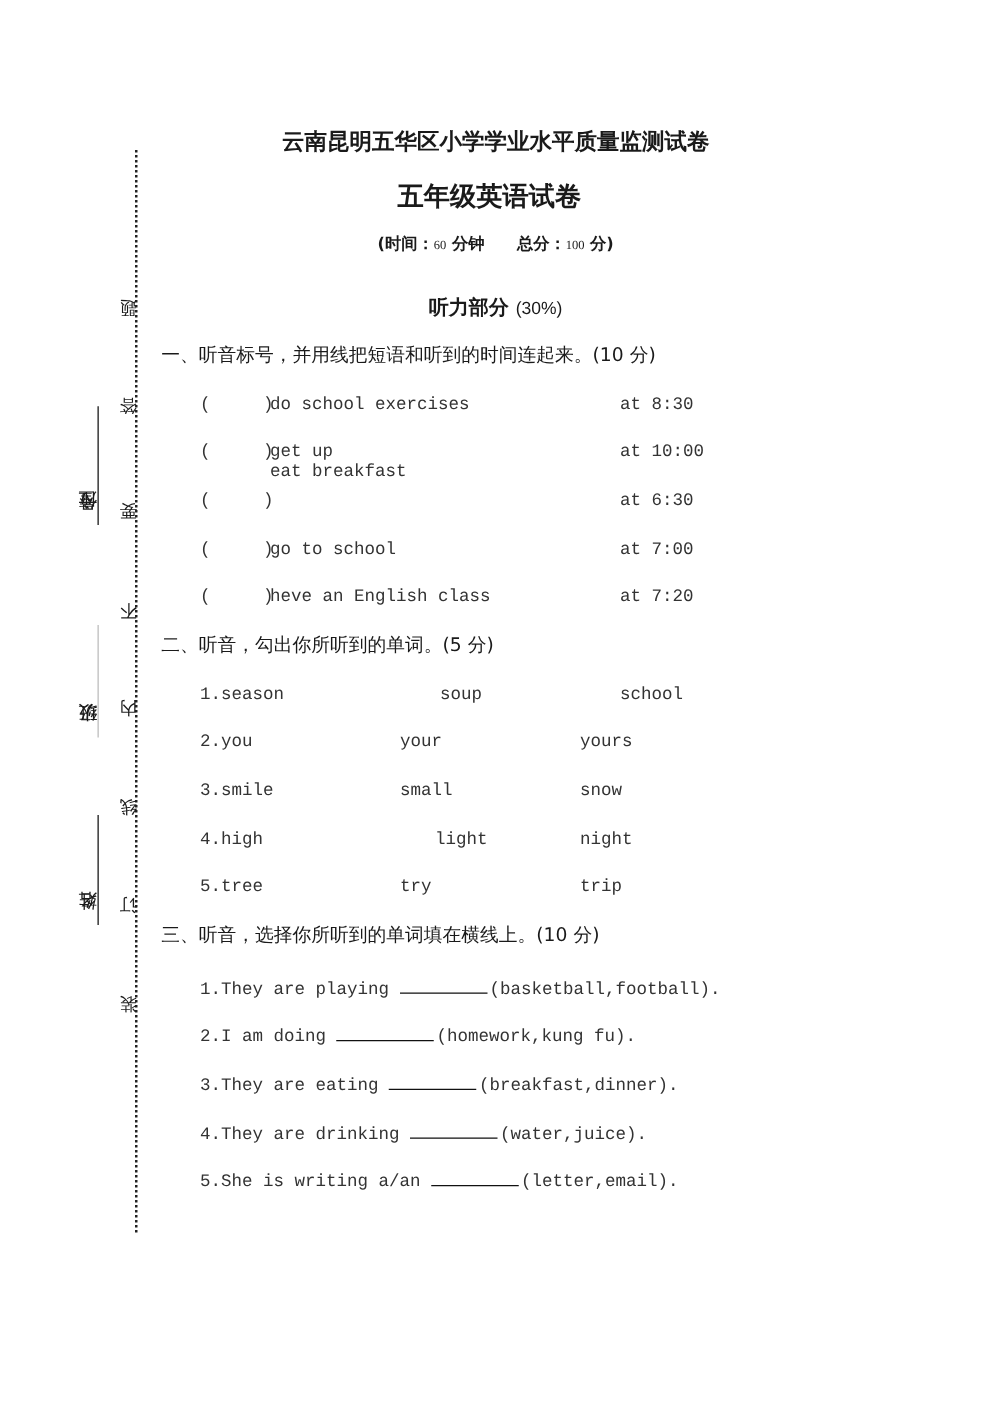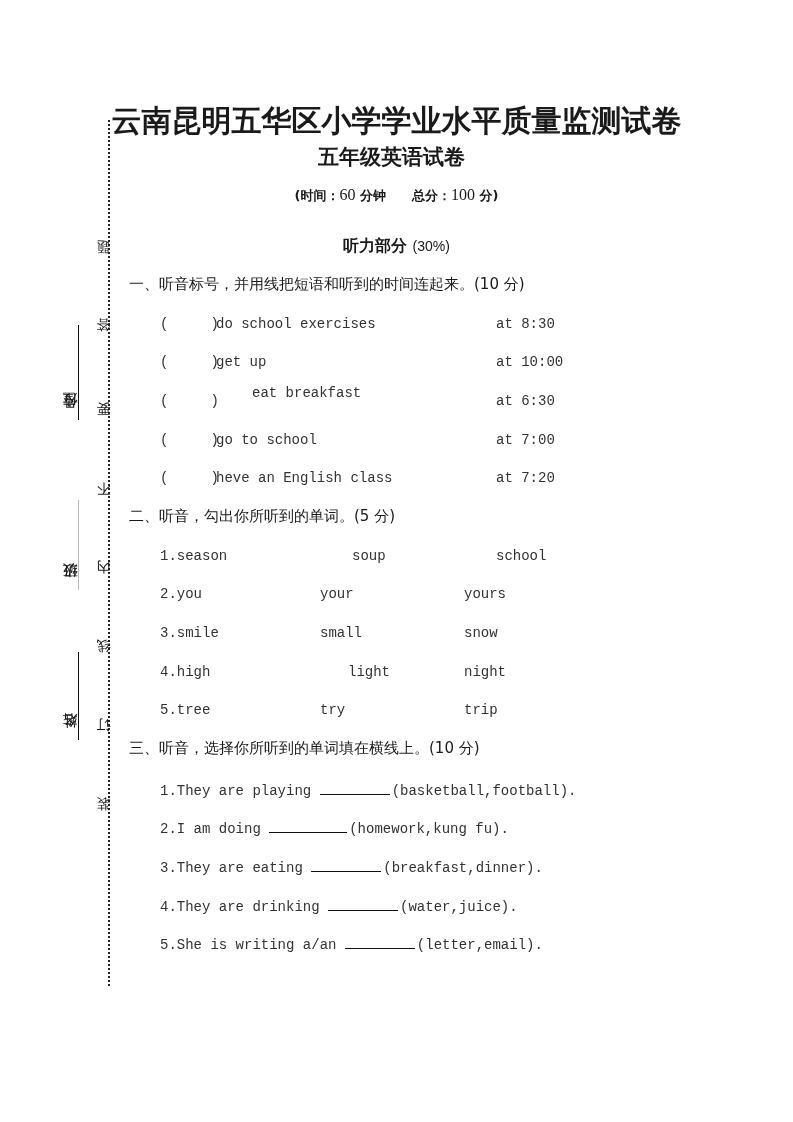--- a/index.html
+++ b/index.html
@@ -14,37 +14,37 @@
       overflow: hidden;
       color: #1a1a1a;
       font-family: "DejaVu Sans", "Liberation Sans", sans-serif;
     }
     .abs { position: absolute; }
 
     
     .title-main {
       left: 0; width: 793px; top: 101px;
       text-align: center;
-      font-size: 30px;
+      font-size: 18px;
       font-weight: bold;
       letter-spacing: 0px;
     }
     .title-sub {
       left: 0; width: 783px; top: 143px;
       text-align: center;
       font-size: 21px;
       font-weight: bold;
     }
     .title-meta {
       left: 0; width: 793px; top: 186px;
       text-align: center;
       font-size: 13px;
       font-weight: bold;
     }
-    .title-meta .num { font-family: "Liberation Serif", serif; font-weight: normal; font-size: 16px; }
+    .title-meta .num { font-family: "Liberation Serif", serif; font-weight: normal; font-size: 10px; }
     .title-meta .gap { display: inline-block; width: 26px; }
 
     .part-title {
       left: 0; width: 793px; top: 236px;
       text-align: center;
       font-size: 16px;
       font-weight: bold;
     }
     .part-title .pct { font-family: "Liberation Sans", sans-serif; font-weight: normal; font-size: 14px; }
 
@@ -136,21 +136,21 @@
 
 <div class="abs mono" style="left:160px; top:316px;">(     )</div>
 <div class="abs mono" style="left:216px; top:316px;">do school exercises</div>
 <div class="abs mono" style="left:496px; top:316px;">at 8:30</div>
 
 <div class="abs mono" style="left:160px; top:354px;">(     )</div>
 <div class="abs mono" style="left:216px; top:354px;">get up</div>
 <div class="abs mono" style="left:496px; top:354px;">at 10:00</div>
 
 <div class="abs mono" style="left:160px; top:393px;">(     )</div>
-<div class="abs mono" style="left:216px; top:385px;margin-left:36px;">eat breakfast</div>
+<div class="abs mono" style="left:216px; top:370px;">eat breakfast</div>
 <div class="abs mono" style="left:496px; top:393px;text-align:center;">at 6:30</div>
 
 <div class="abs mono" style="left:160px; top:432px;">(     )</div>
 <div class="abs mono" style="left:216px; top:432px;">go to school</div>
 <div class="abs mono" style="left:496px; top:432px;">at 7:00</div>
 
 <div class="abs mono" style="left:160px; top:470px;">(     )</div>
 <div class="abs mono" style="left:216px; top:470px;">heve an English class</div>
 <div class="abs mono" style="left:496px; top:470px;">at 7:20</div>
 

